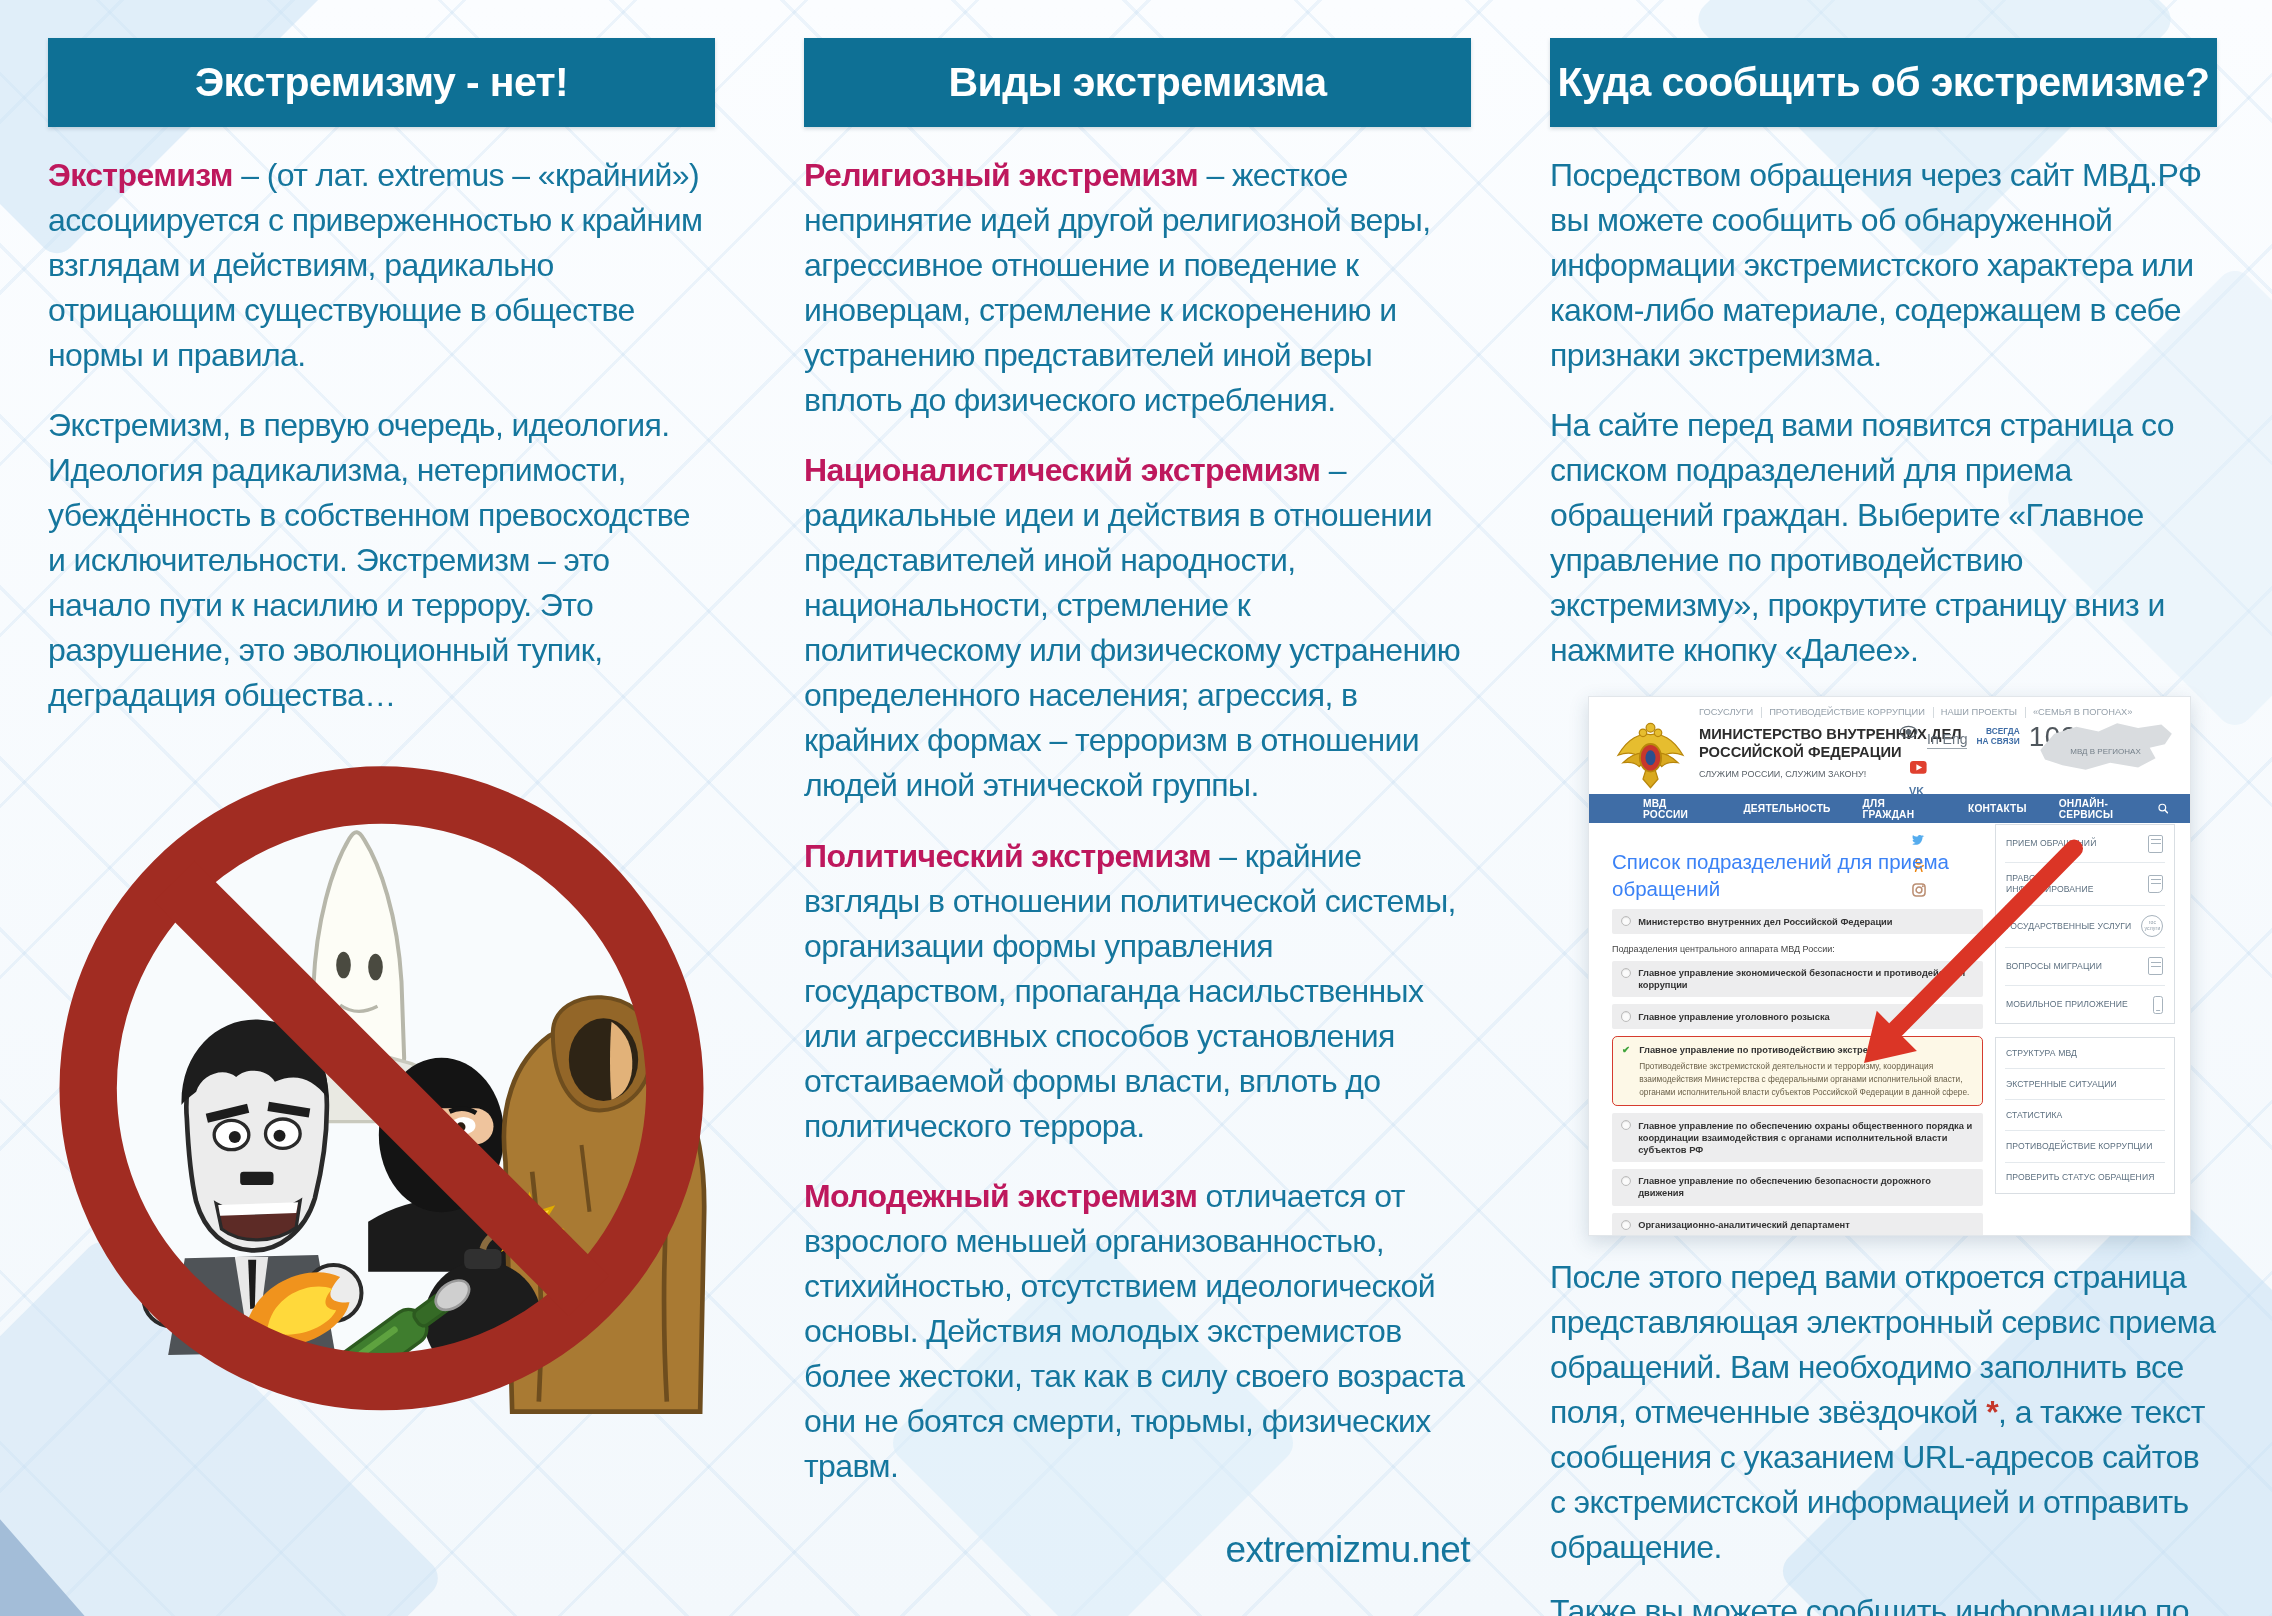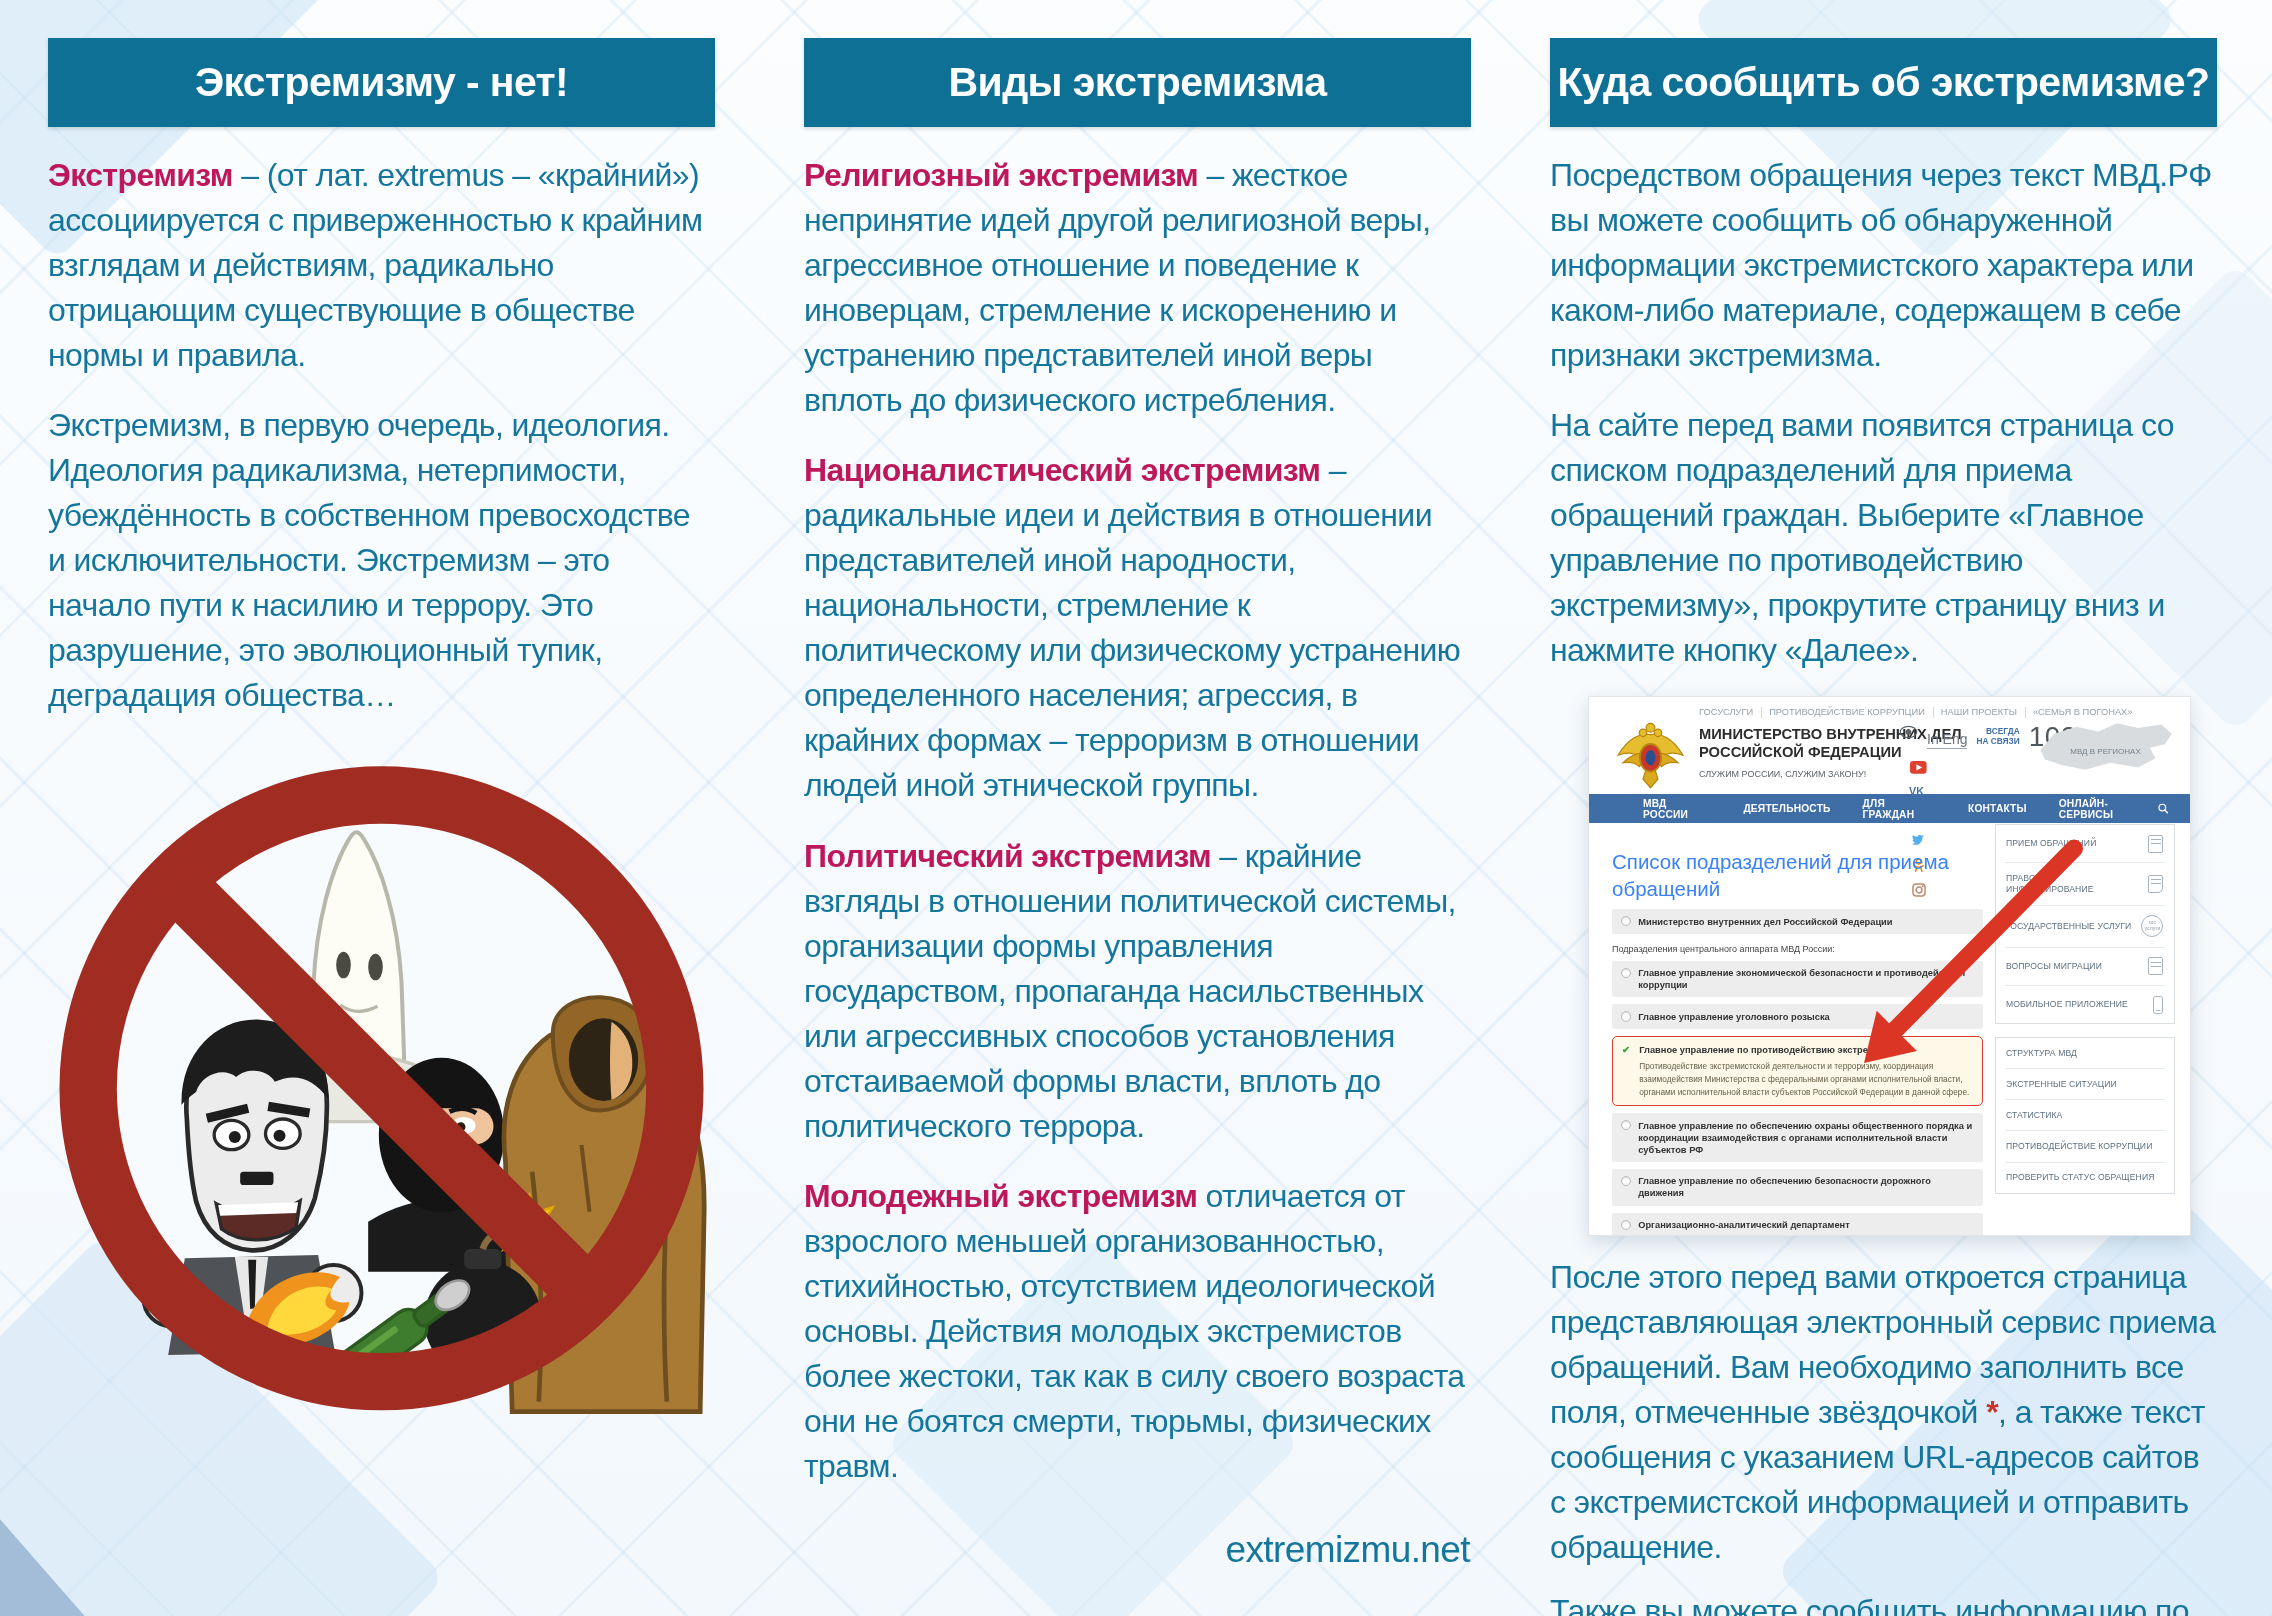--- a/index.html
+++ b/index.html
@@ -245,21 +245,21 @@
   </p>
   <p class="body-p">
     <strong>Молодежный экстремизм</strong><span> отличается от взрослого меньшей организованностью, стихийностью, отсутствием идеологической основы. Действия молодых экстремистов более жестоки, так как в силу своего возраста они не боятся смерти, тюрьмы, физических травм.</span>
   </p>
 </section>
 
 <section class="col" id="col-right">
   <div class="col-header">
     <span>Куда сообщить об экстремизме?</span>
   </div>
-  <p class="body-p">Посредством обращения через текст МВД.РФ вы можете сообщить об обнаруженной информации экстремистского характера или каком-либо материале, содержащем в себе признаки экстремизма.</p>
+  <p class="body-p">Посредством обращения через сайт МВД.РФ вы можете сообщить об обнаруженной информации экстремистского характера или каком-либо материале, содержащем в себе признаки экстремизма.</p>
   <p class="body-p">На сайте перед вами появится страница со списком подразделений для приема обращений граждан. Выберите «Главное управление по противодействию экстремизму», прокрутите страницу вниз и нажмите кнопку «Далее».</p>
 
   <div class="mvd-card">
     <div class="mvd-top">
       <span>ГОСУСЛУГИ</span>
         <span class="sep"></span>
       <span>ПРОТИВОДЕЙСТВИЕ КОРРУПЦИИ</span>
         <span class="sep"></span>
       <span>НАШИ ПРОЕКТЫ</span>
         <span class="sep"></span>

